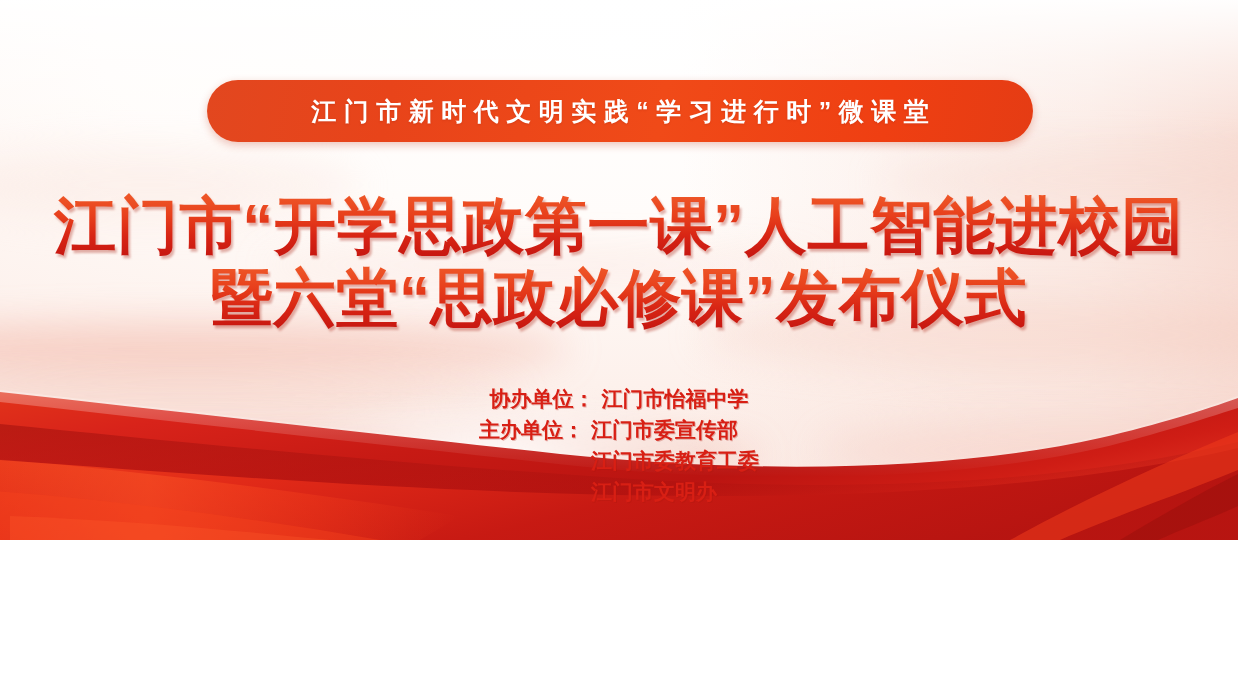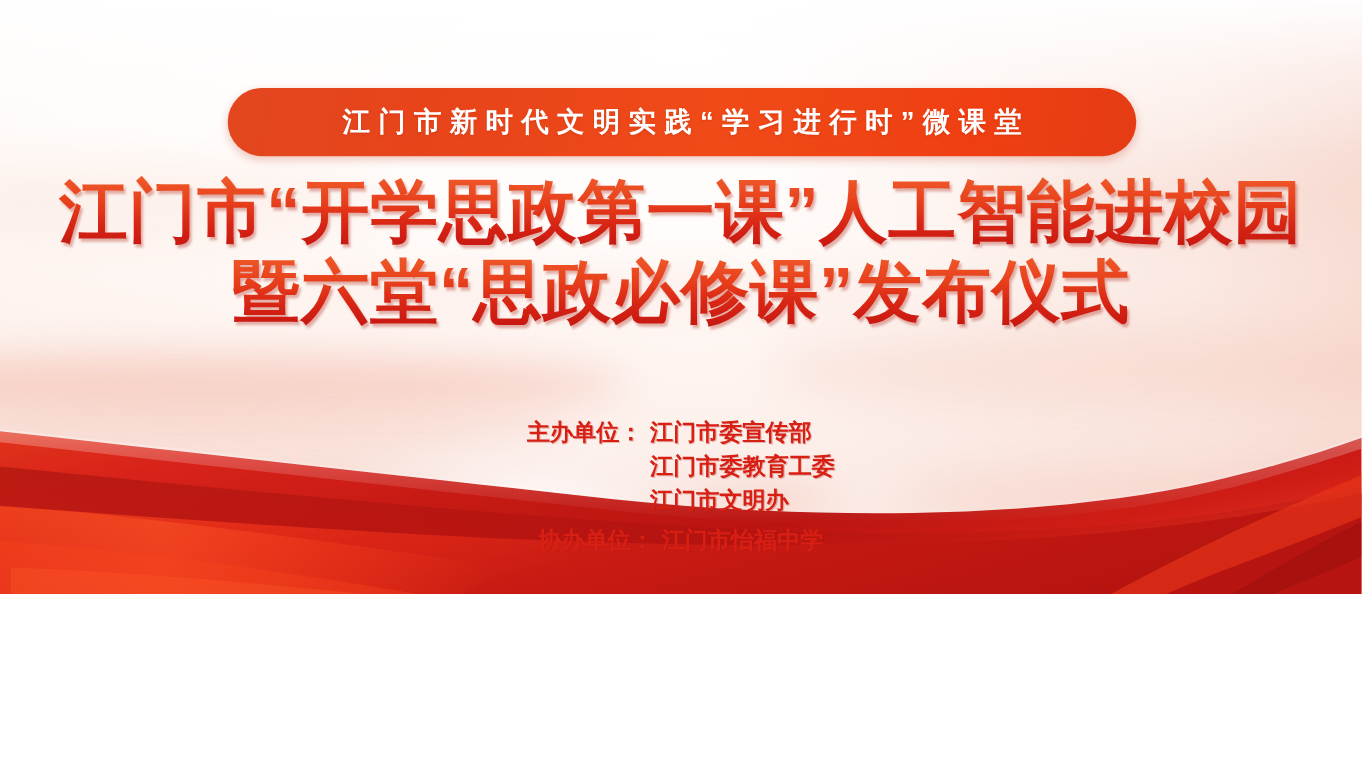--- a/index.html
+++ b/index.html
@@ -64,21 +64,21 @@
   }
   .pill-text{
     color:#fff; font-size:25px; font-weight:700;
     letter-spacing:.30em; text-indent:.30em;
     white-space:nowrap; line-height:1;
     text-shadow:0 1px 2px rgba(150,30,10,.25);
   }
 
   
   .title-block{
-    position:absolute; left:0; top:160px; width:1238px;
+    position:absolute; left:0; top:192px; width:1238px;
     text-align:center; line-height:1.10;
   }
   .title-line{
     font-size:62px; font-weight:700; letter-spacing:.012em;
     white-space:nowrap;
     background:linear-gradient(to bottom,#ef5a2a 0%,#e8401c 34%,#d72414 66%,#c41510 100%);
     -webkit-background-clip:text; background-clip:text;
     color:transparent; -webkit-text-fill-color:transparent;
     filter:drop-shadow(2px 3px 1px rgba(170,35,20,.34));
   }
@@ -189,31 +189,31 @@
     <div class="pill-text">江门市新时代文明实践“学习进行时”微课堂</div>
   </div>
 
   <div class="title-block">
     <div class="title-line">江门市“开学思政第一课”人工智能进校园</div>
     <div class="title-line">暨六堂“思政必修课”发布仪式</div>
   </div>
 
   <div class="org-block">
 
+    <div class="org-row second">
+      <div class="org-label">协办单位：</div>
+      <div class="org-values">
+        <div class="org-value">江门市怡福中学</div>
+      </div>
+    </div>
+
     <div class="org-row">
       <div class="org-label">主办单位：</div>
       <div class="org-values">
         <div class="org-value">江门市委宣传部</div>
         <div class="org-value">江门市委教育工委</div>
         <div class="org-value">江门市文明办</div>
       </div>
     </div>
 
-    <div class="org-row second">
-      <div class="org-label">协办单位：</div>
-      <div class="org-values">
-        <div class="org-value">江门市怡福中学</div>
-      </div>
-    </div>
-
   </div>
 
 </div>
 
 </body></html>

